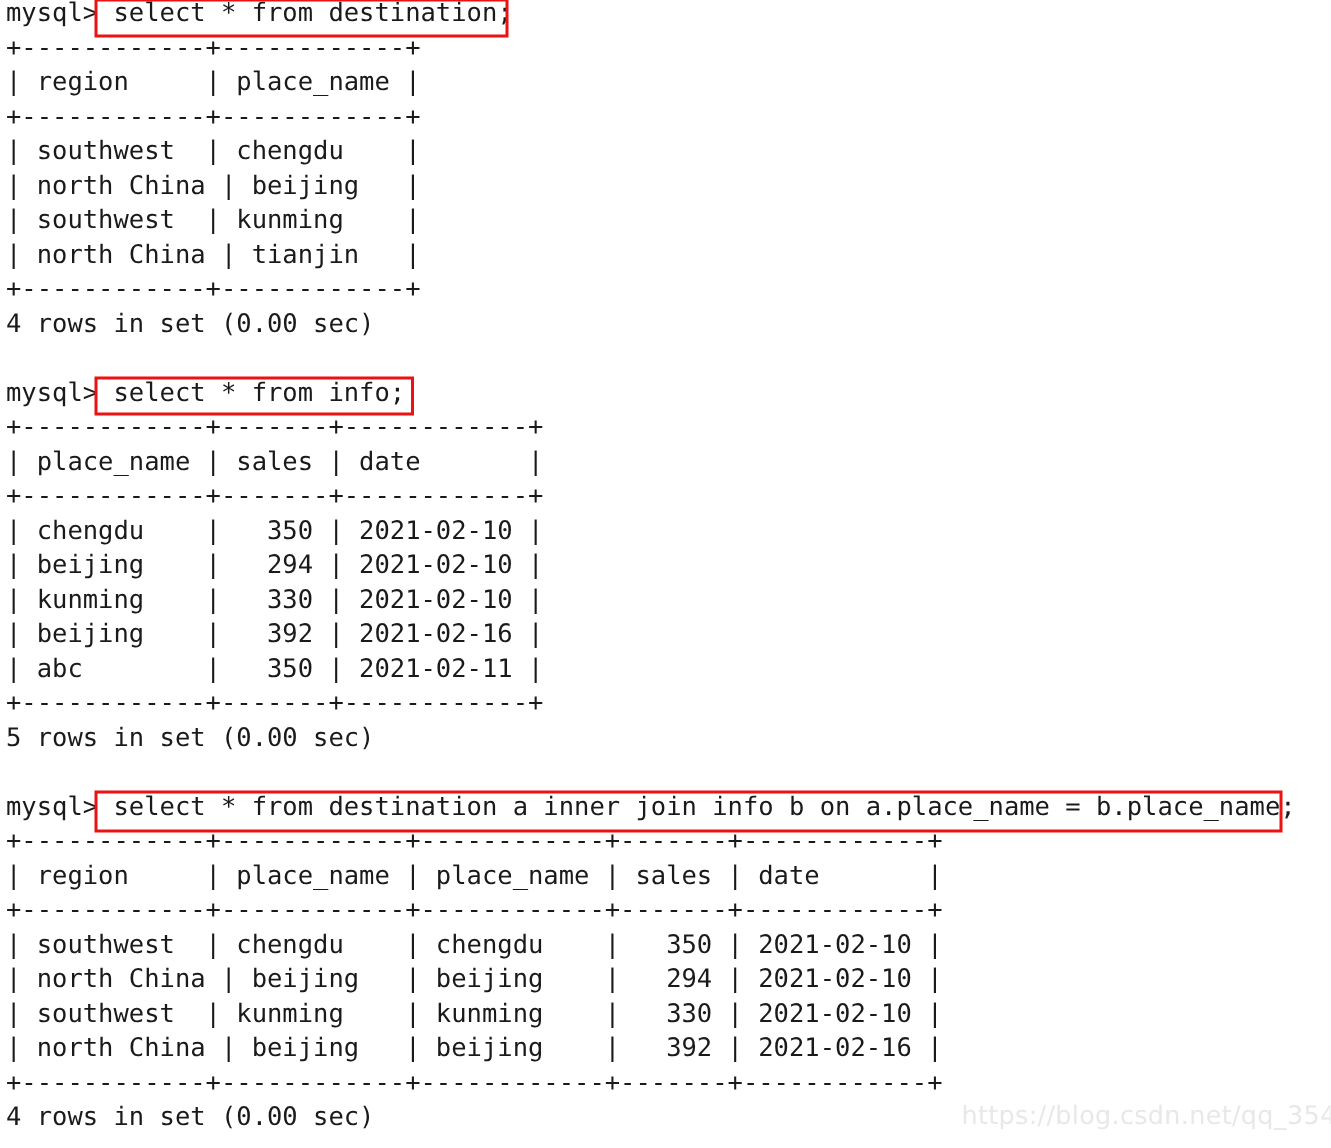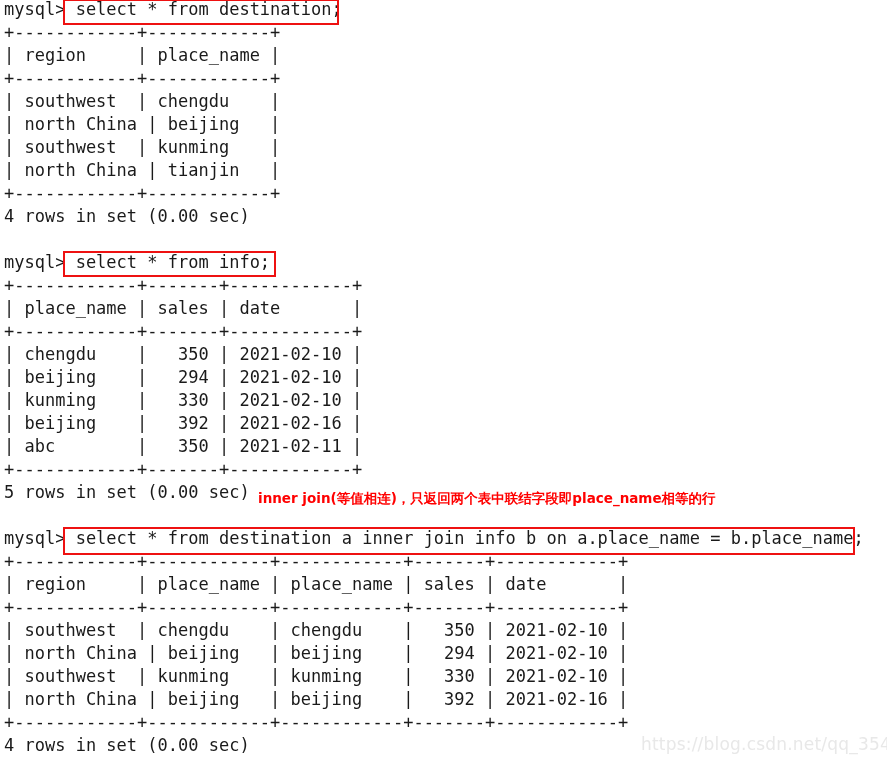--- a/index.html
+++ b/index.html
@@ -106,17 +106,16 @@
 | north China | beijing   | beijing    |   392 | 2021-02-16 |
 +------------+------------+------------+-------+------------+
 4 rows in set (0.00 sec)</pre>
 
   <div class="cmd-box" id="cmd-box-1"></div>
 
   <div class="cmd-box" id="cmd-box-2"></div>
 
   <div class="cmd-box" id="cmd-box-3"></div>
 
-  <div class="annotation">inner join(等值相连)，只返回两个表中联结字段即place_name相等的行</div>
 
   <div class="watermark">https://blog.csdn.net/qq_35456705</div>
 
 </div>
 
 </body></html>

